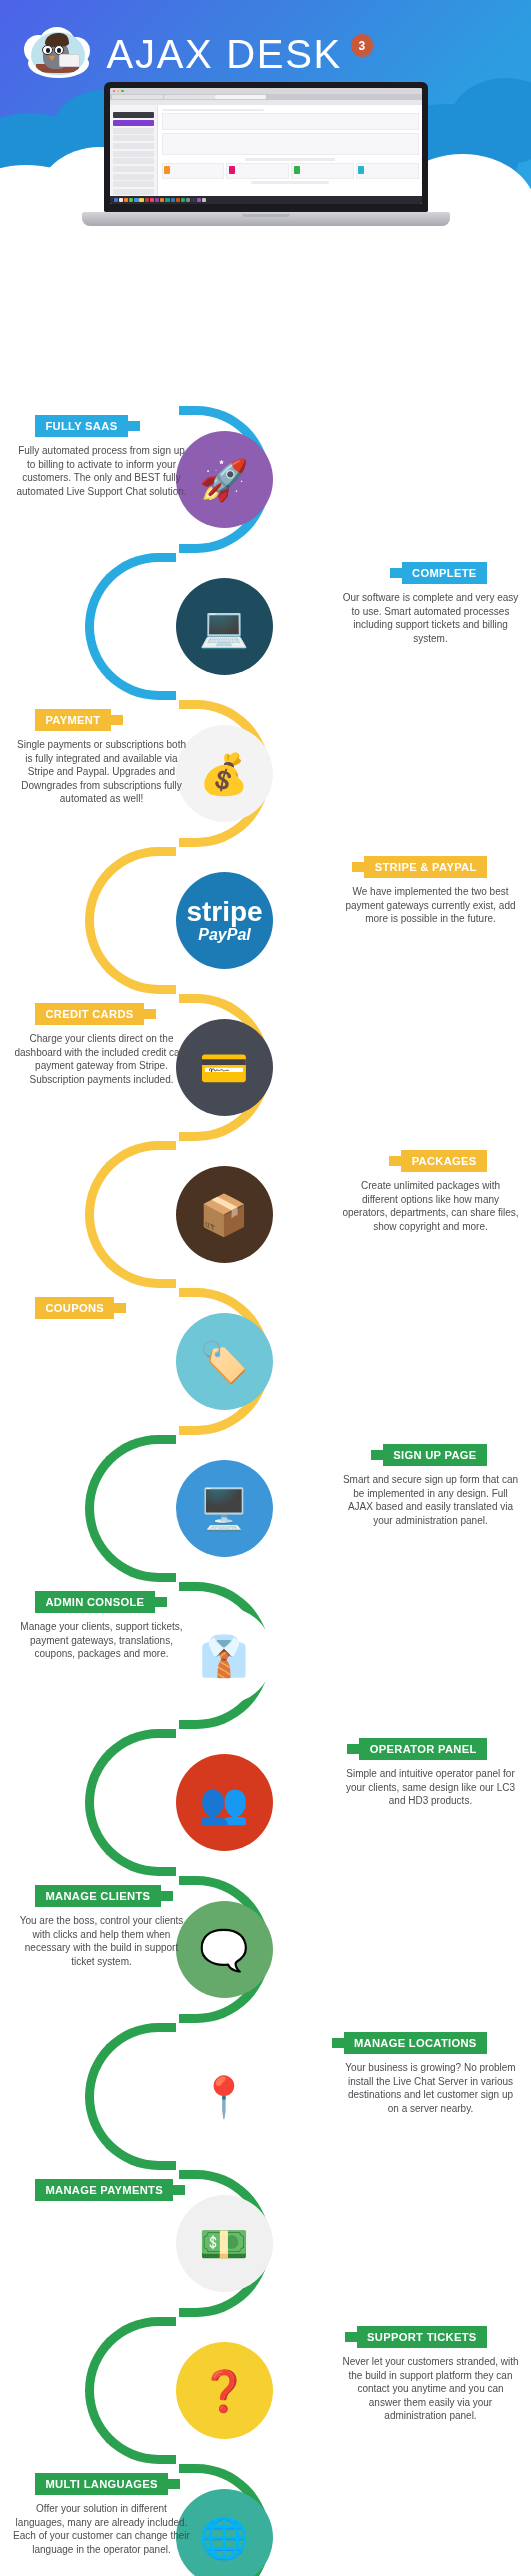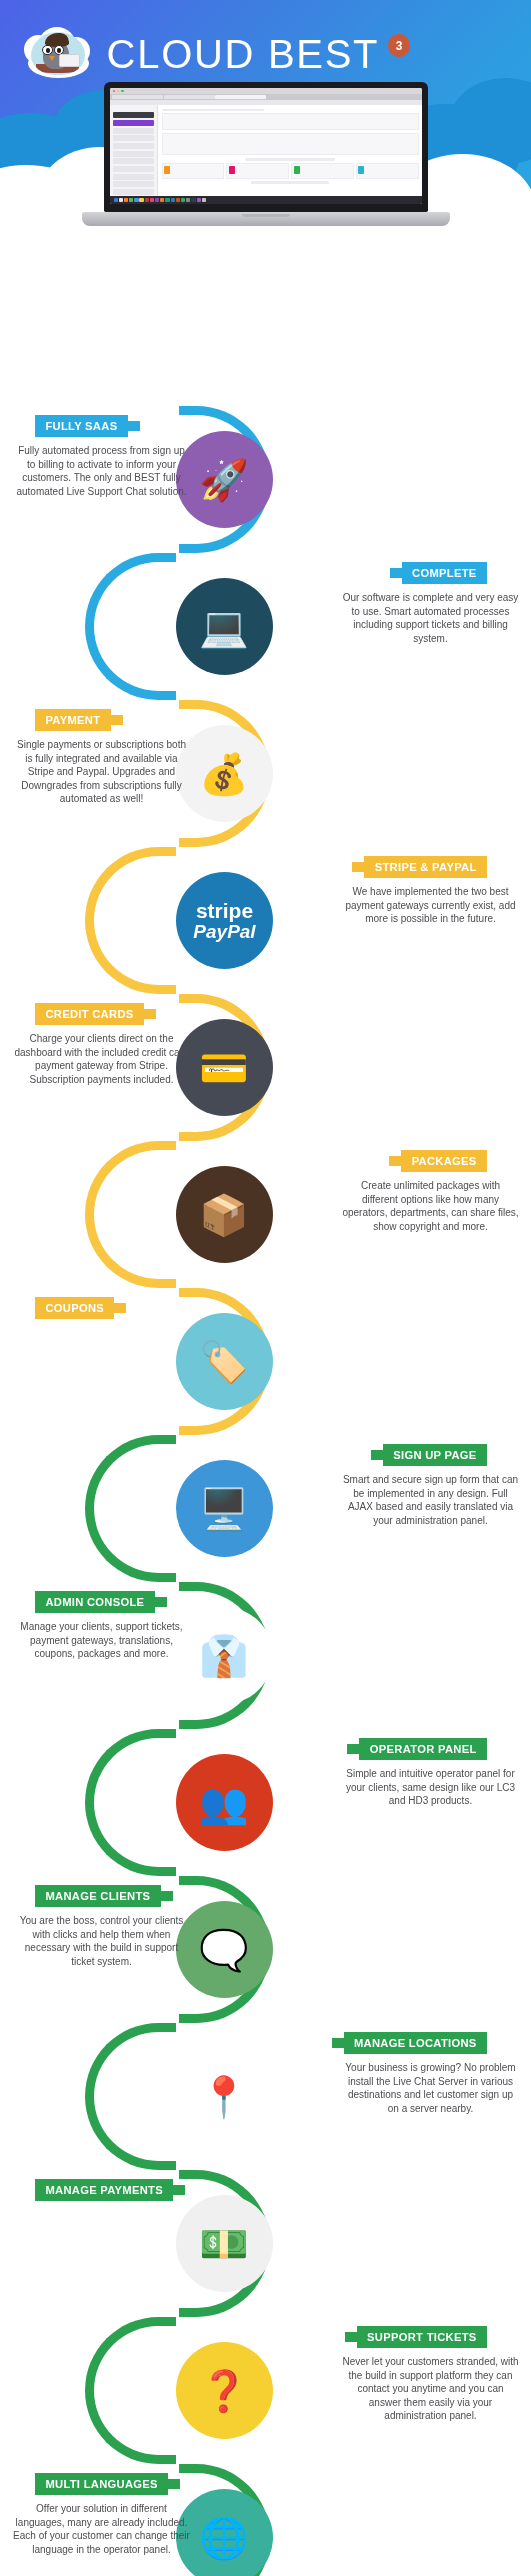--- a/index.html
+++ b/index.html
@@ -172,21 +172,21 @@
         <div class="owl-eye l">
             <div class="owl-pupil"></div>
           </div>
         <div class="owl-eye r">
             <div class="owl-pupil"></div>
           </div>
         <div class="owl-beak"></div>
         <div class="owl-laptop"></div>
       </div>
     </div>
-    <div id="wordmark">CLOUD BEST</div>
+    <div id="wordmark">AJAX DESK</div>
     <div id="version-badge">3</div>
   </div>
 
   <div id="laptop">
     <div id="lid">
       <div id="screen">
         <div id="mac-bar">
           <div class="mac-dot" style="background:#ff5f57"></div>
           <div class="mac-dot" style="background:#ffbd2e"></div>
           <div class="mac-dot" style="background:#28c840"></div>
@@ -292,22 +292,22 @@
         </div>
       </div>
       <div class="tag ltag">PAYMENT</div>
       <div class="desc left">Single payments or subscriptions both is fully integrated and available via Stripe and Paypal. Upgrades and Downgrades from subscriptions fully automated as well!</div>
     </div>
     <div class="feature c-gold">
       <div class="spine left" style="left: 85px;"></div>
       <div class="node" style="background: rgb(28, 123, 181);">
         <div class="art">
           <div style="color: rgb(255, 255, 255); text-align: center; line-height: 1.05;">
-            <div style="font-size: 21px; font-weight: bold;">stripe</div>
-            <div style="font-size: 19px; font-weight: bold; font-style: italic;">PayPal</div>
+            <div style="font-size: 28px; font-weight: bold;">stripe</div>
+            <div style="font-size: 16px; font-weight: bold; font-style: italic;">PayPal</div>
           </div>
         </div>
       </div>
       <div class="tag rtag">STRIPE &amp; PAYPAL</div>
       <div class="desc right">We have implemented the two best payment gateways currently exist, add more is possible in the future.</div>
     </div>
     <div class="feature c-gold">
       <div class="spine right"></div>
       <div class="node" style="background: rgb(69, 74, 84);">
         <div class="art">

